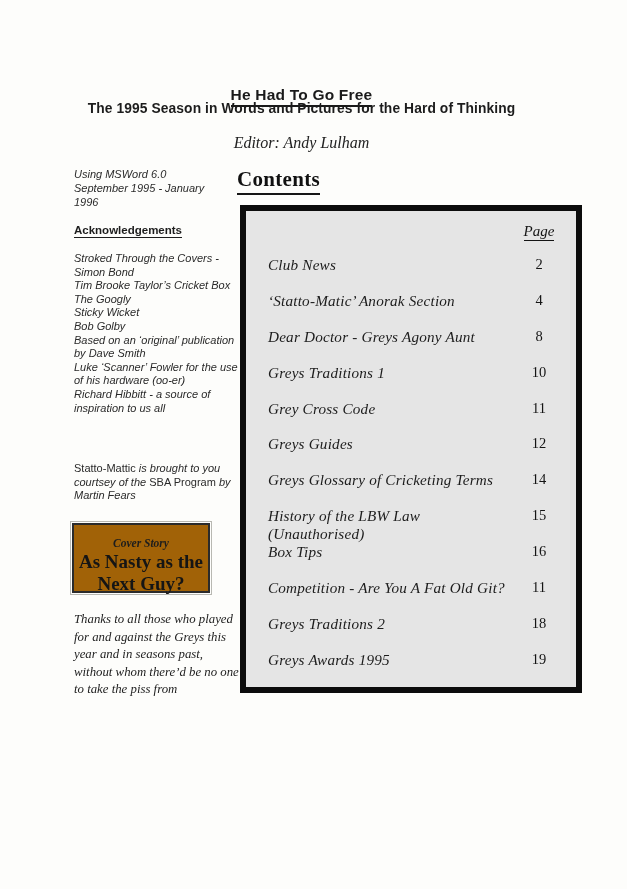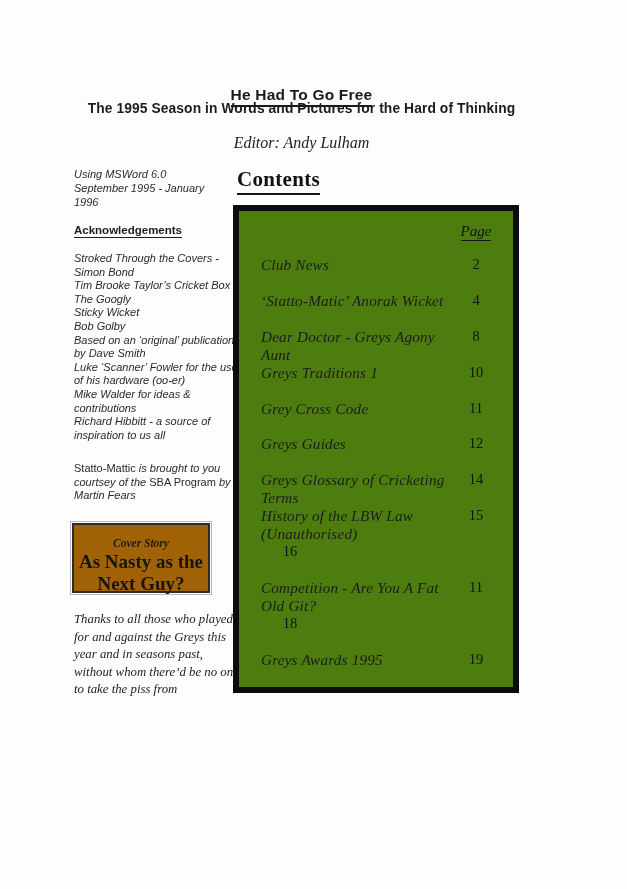--- a/index.html
+++ b/index.html
@@ -91,22 +91,22 @@
   }
 
   
   .contents-head{position:absolute;left:237px;top:167px;}
   .contents-head span{
     font-family:"Liberation Serif",serif;
     font-weight:bold;font-size:21px;letter-spacing:.3px;color:#111;
     border-bottom:2.2px solid #161616;padding-bottom:2px;
   }
   .toc-box{
-    position:absolute;left:233px;top:205px;width:286px;height:488px;
-    border:6px solid #0c0c0c;background:#4d7c0f;box-sizing:border-box;
+    position:absolute;left:240px;top:205px;width:342px;height:488px;
+    border:6px solid #0c0c0c;background:#e5e5e5;box-sizing:border-box;
   }
   .toc-inner{position:absolute;left:22px;right:8px;top:12px;}
   .toc-row{display:flex;align-items:flex-start;height:35.9px;}
   .toc-row.head{height:33px;}
   .toc-title{
     flex:1;
     font-family:"Liberation Serif",serif;
     font-style:italic;font-size:15.2px;color:#1c1c1c;letter-spacing:.2px;
   }
   .toc-num{
@@ -147,21 +147,20 @@
     </div>
 
     <div class="credits">
       <div>Stroked Through the Covers - Simon Bond</div>
       <div>Tim Brooke Taylor’s Cricket Box</div>
       <div>The Googly</div>
       <div>Sticky Wicket</div>
       <div>Bob Golby</div>
       <div>Based on an ‘original’ publication by Dave Smith</div>
       <div>Luke ‘Scanner’ Fowler for the use of his hardware (oo-er)</div>
-      <div>Mike Walder for ideas &amp; contributions</div>
       <div>Richard Hibbitt - a source of inspiration to us all</div>
     </div>
 
     <div class="statto">
       <span>Statto-Mattic</span><span class="it"> is brought to you courtsey of the </span><span>SBA Program</span><span class="it"> by Martin Fears</span>
     </div>
   </div>
 
   <div class="cover-box">
     <div class="cover-label">Cover Story</div>
@@ -180,21 +179,21 @@
     <div class="toc-inner">
       <div class="toc-row head">
         <span class="toc-title"></span>
         <span class="toc-num page-label"><em>Page</em></span>
       </div>
       <div class="toc-row">
         <span class="toc-title">Club News</span>
         <span class="toc-num">2</span>
       </div>
       <div class="toc-row">
-        <span class="toc-title">‘Statto-Matic’ Anorak Wicket</span>
+        <span class="toc-title">‘Statto-Matic’ Anorak Section</span>
         <span class="toc-num">4</span>
       </div>
       <div class="toc-row">
         <span class="toc-title">Dear Doctor - Greys Agony Aunt</span>
         <span class="toc-num">8</span>
       </div>
       <div class="toc-row">
         <span class="toc-title">Greys Traditions 1</span>
         <span class="toc-num">10</span>
       </div>
@@ -208,27 +207,29 @@
       </div>
       <div class="toc-row">
         <span class="toc-title">Greys Glossary of Cricketing Terms</span>
         <span class="toc-num">14</span>
       </div>
       <div class="toc-row">
         <span class="toc-title">History of the LBW Law (Unauthorised)</span>
         <span class="toc-num">15</span>
       </div>
       <div class="toc-row">
+        <span class="toc-title">Box Tips</span>
         <span class="toc-num">16</span>
       </div>
       <div class="toc-row">
         <span class="toc-title">Competition - Are You A Fat Old Git?</span>
         <span class="toc-num">11</span>
       </div>
       <div class="toc-row">
+        <span class="toc-title">Greys Traditions 2</span>
         <span class="toc-num">18</span>
       </div>
       <div class="toc-row">
         <span class="toc-title">Greys Awards 1995</span>
         <span class="toc-num">19</span>
       </div>
     </div>
   </div>
 
 </div>

